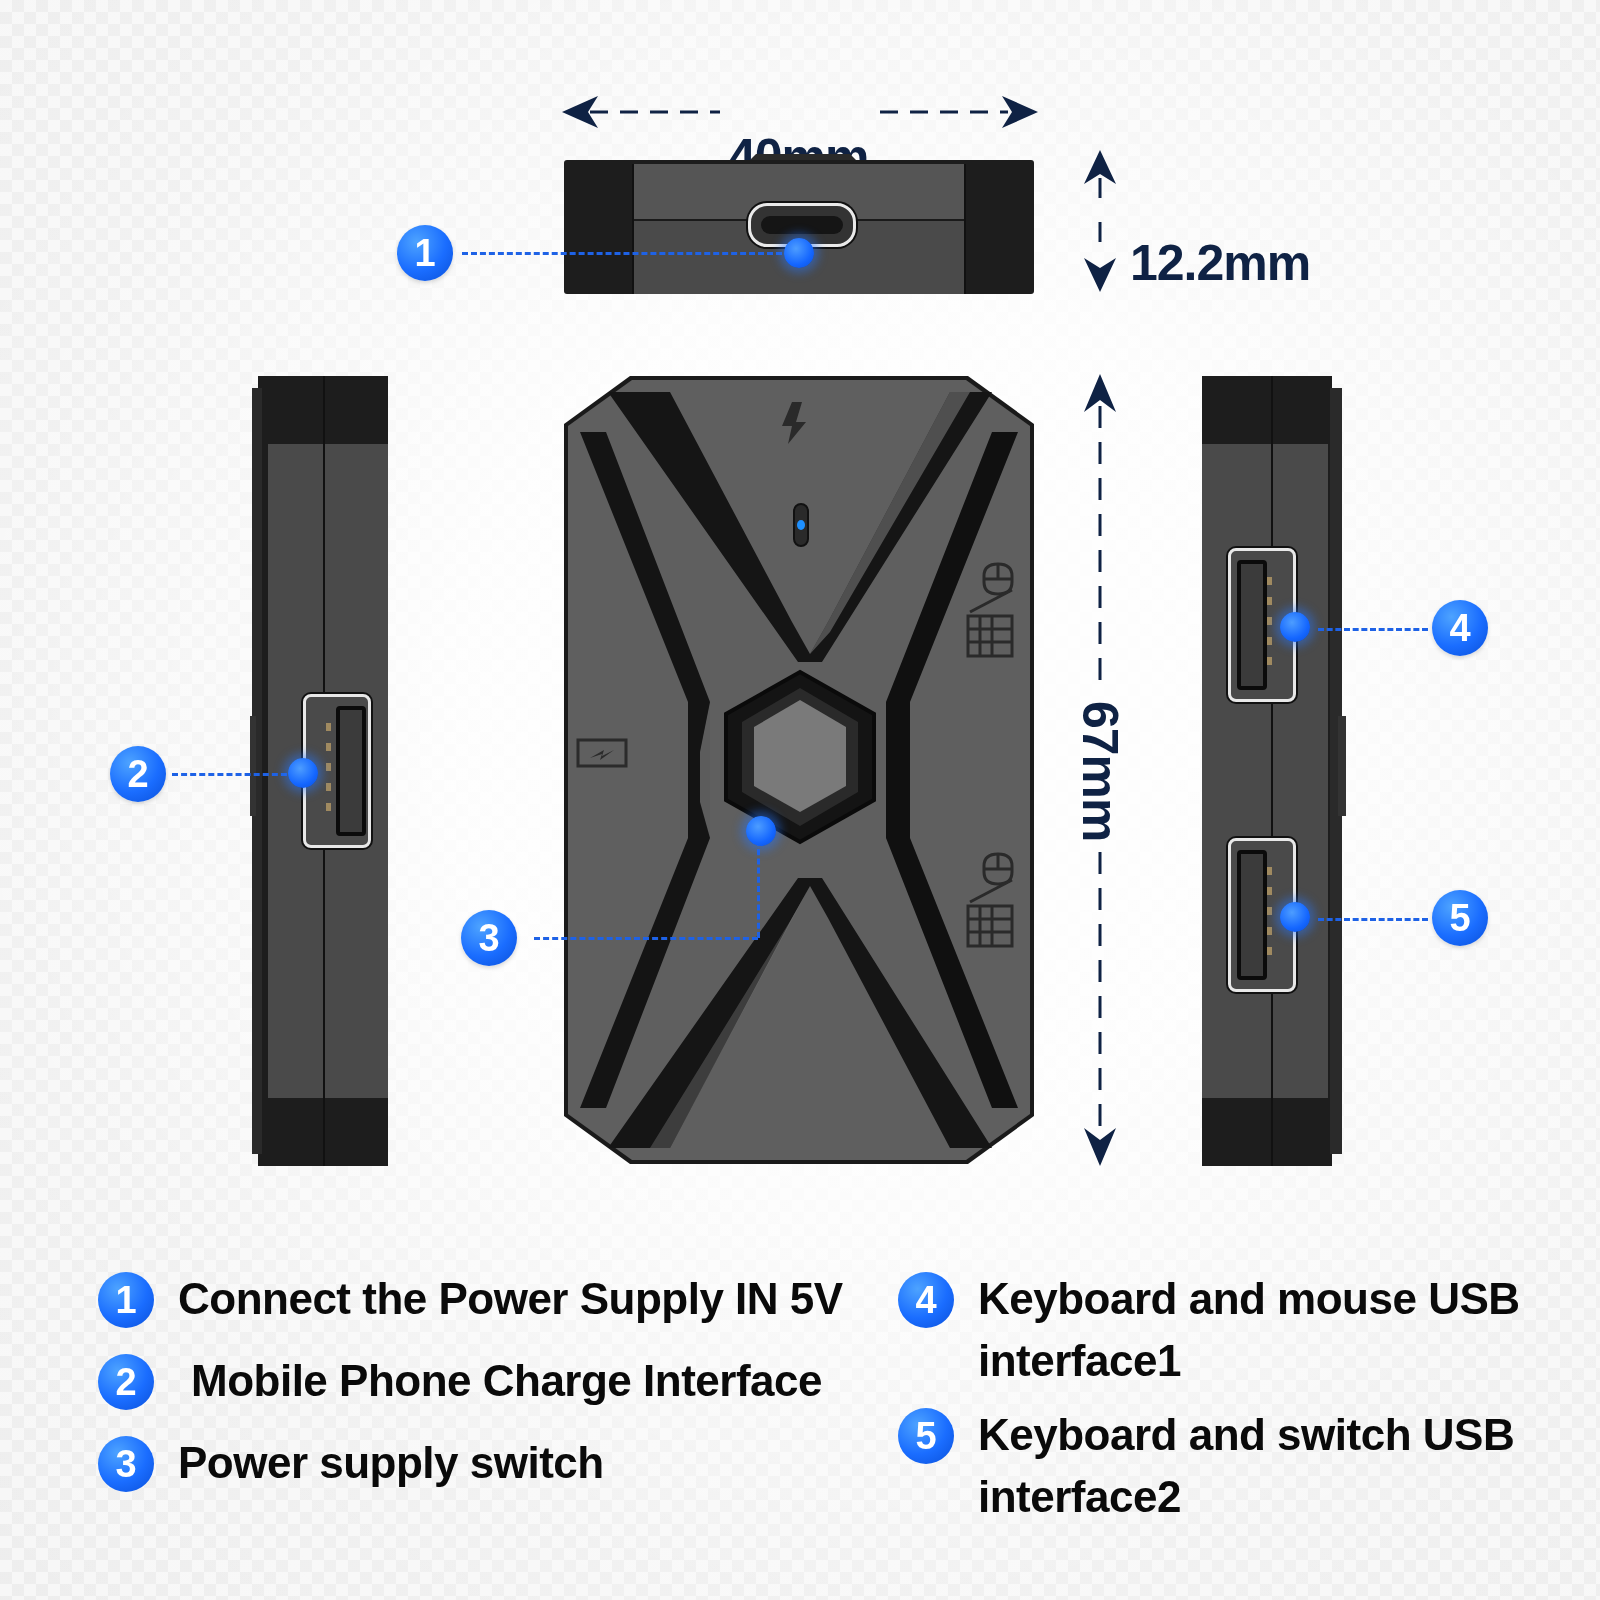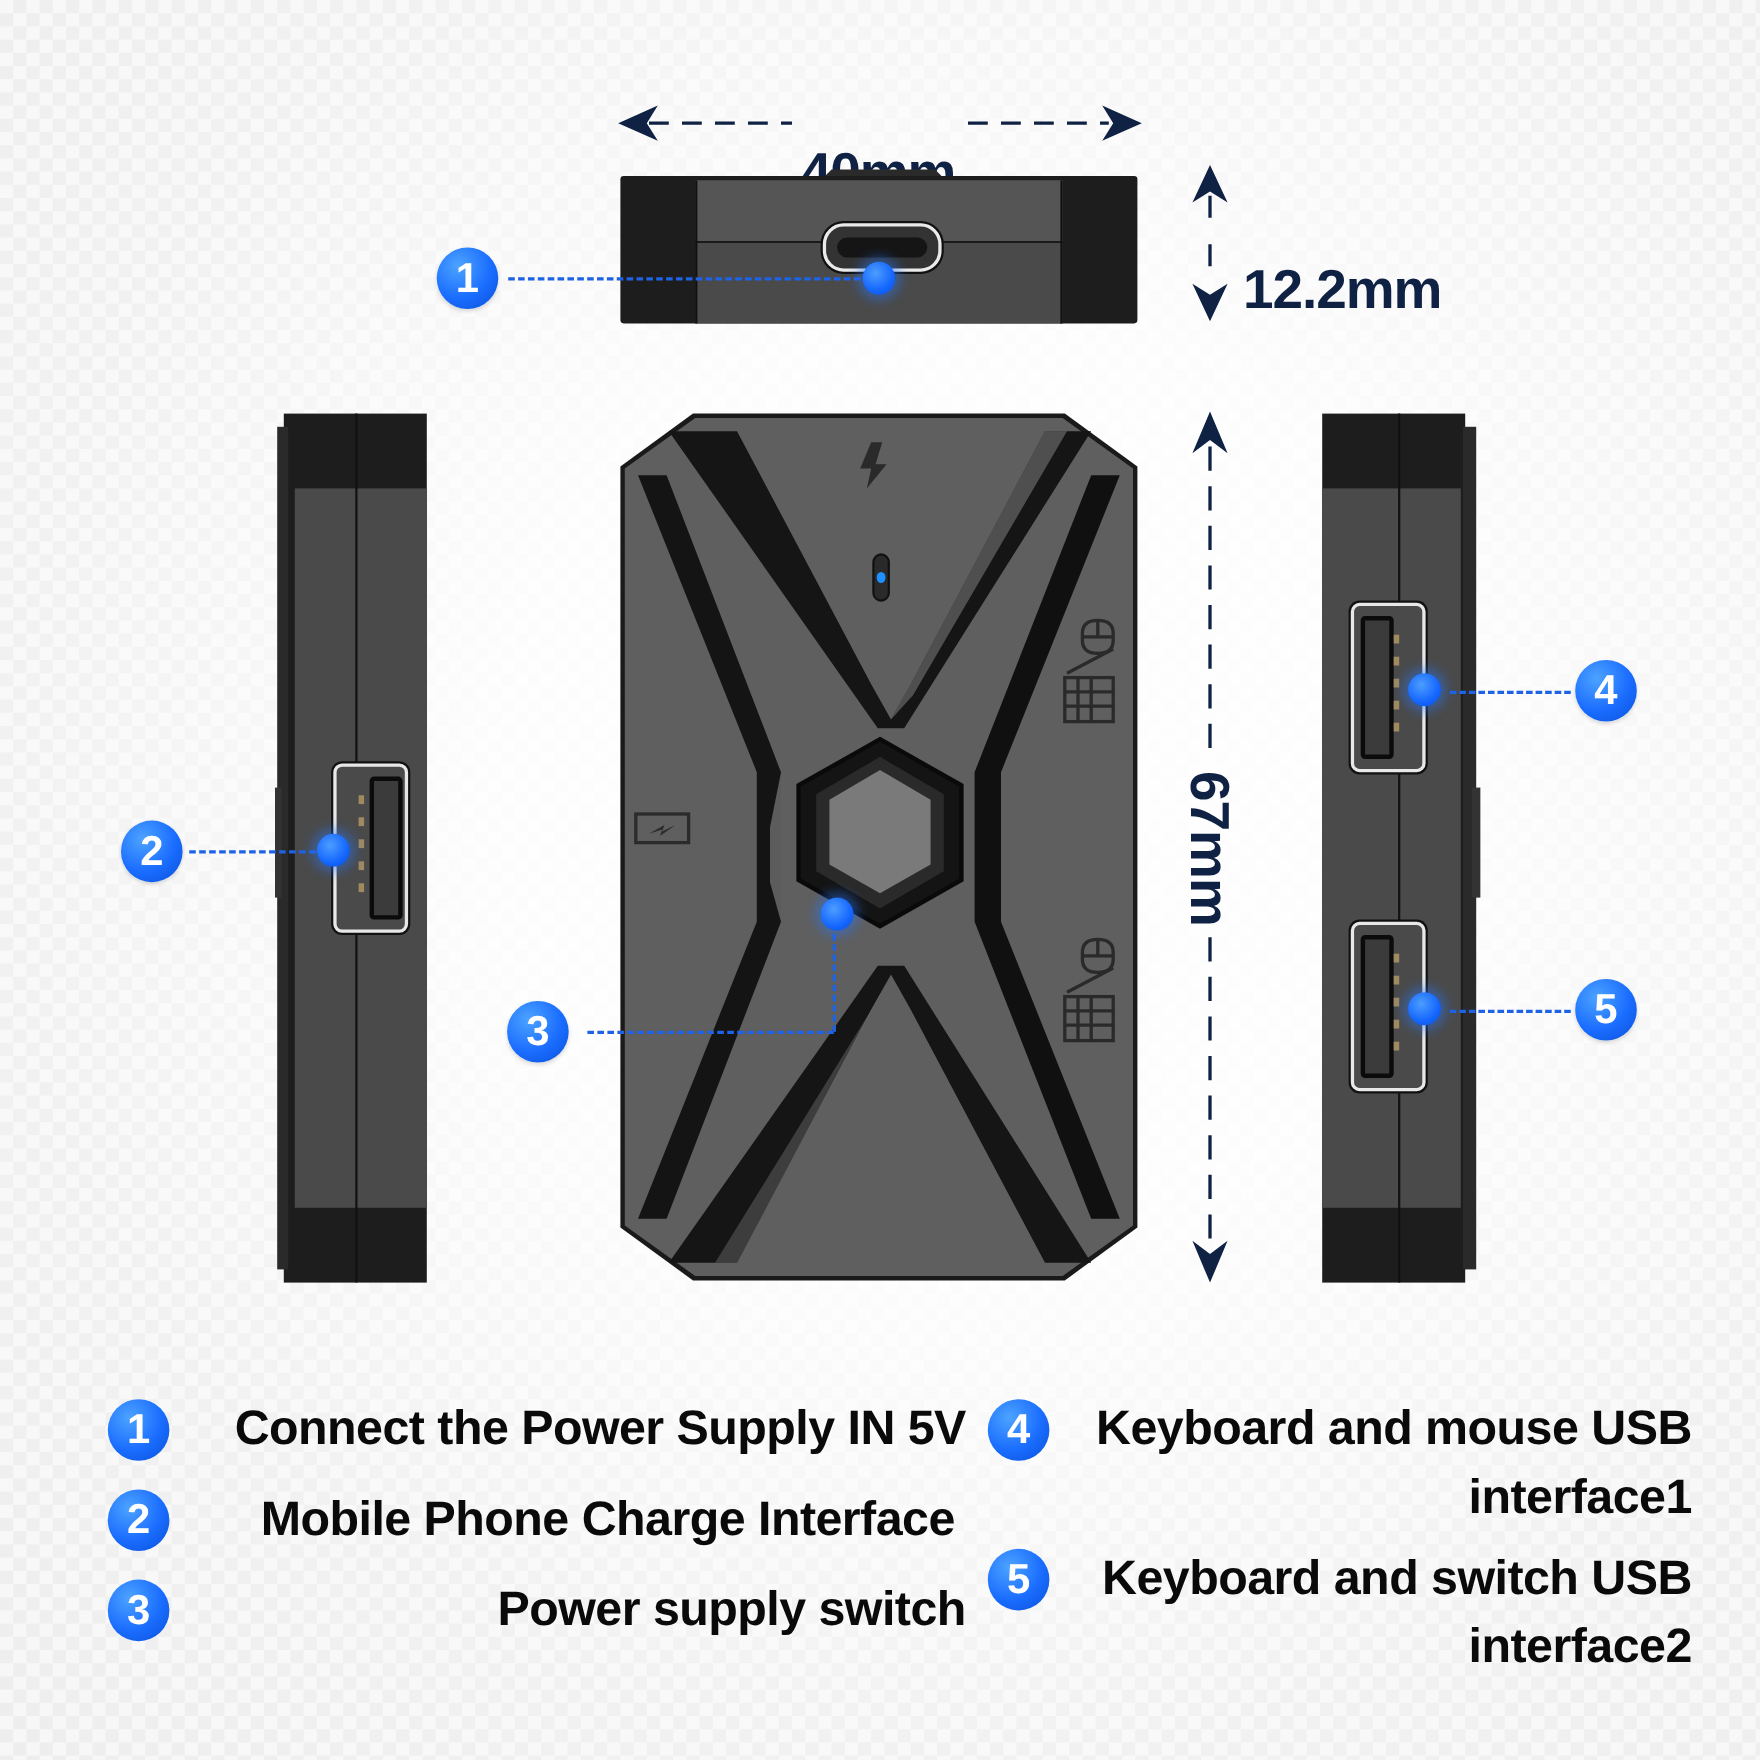--- a/index.html
+++ b/index.html
@@ -36,21 +36,21 @@
   }
   .hdash { position: absolute; height: 0; border-top: 3px dashed #1e62e6; }
   .vdash { position: absolute; width: 0; border-left: 3px dashed #1e62e6; }
   .legend-badge {
     position: absolute; width: 56px; height: 56px; border-radius: 50%;
     background: radial-gradient(circle at 35% 30%, #4da3ff 0%, #1a6dff 55%, #0a4fd8 100%);
     color: #fff; font-weight: 700; font-size: 38px; line-height: 56px; text-align: center;
   }
   .legend-text {
     position: absolute; color: #0a0a0a; font-weight: 700; font-size: 44px;
-    line-height: 62px; letter-spacing: -0.5px; text-align: right;
+    line-height: 62px; letter-spacing: -0.5px;
   }
   .usb-port {
     position: absolute; width: 62px; height: 148px; border-radius: 8px;
     background: #4a4a4a; border: 3px solid #e8e8e8; box-shadow: 0 0 0 2px #111;
   }
   .usb-slot {
     position: absolute; width: 22px; height: 122px; background: #3b3b3b;
     border: 4px solid #0b0b0b; border-radius: 4px; top: 9px;
   }
   .usb-pin { position: absolute; width: 5px; height: 8px; background: #a08a60; }
@@ -229,21 +229,21 @@
   <div class="badge" style="left:1432px;top:890px;">5</div>
 </div>
 
 <div>
   <div>
     <div class="legend-badge" style="left:98px;top:1272px;">1</div>
     <div class="legend-text" style="left:178px;top:1268px;width:700px;">Connect the Power Supply IN 5V</div>
   </div>
   <div>
     <div class="legend-badge" style="left:98px;top:1354px;">2</div>
-    <div class="legend-text" style="left:168px;top:1350px;width:700px;">Mobile Phone Charge Interface</div>
+    <div class="legend-text" style="left:191px;top:1350px;width:700px;">Mobile Phone Charge Interface</div>
   </div>
   <div>
     <div class="legend-badge" style="left:98px;top:1436px;">3</div>
     <div class="legend-text" style="left:178px;top:1432px;width:700px;">Power supply switch</div>
   </div>
   <div>
     <div class="legend-badge" style="left:898px;top:1272px;">4</div>
     <div class="legend-text" style="left:978px;top:1268px;width:560px;">Keyboard and mouse USB interface1</div>
   </div>
   <div>

